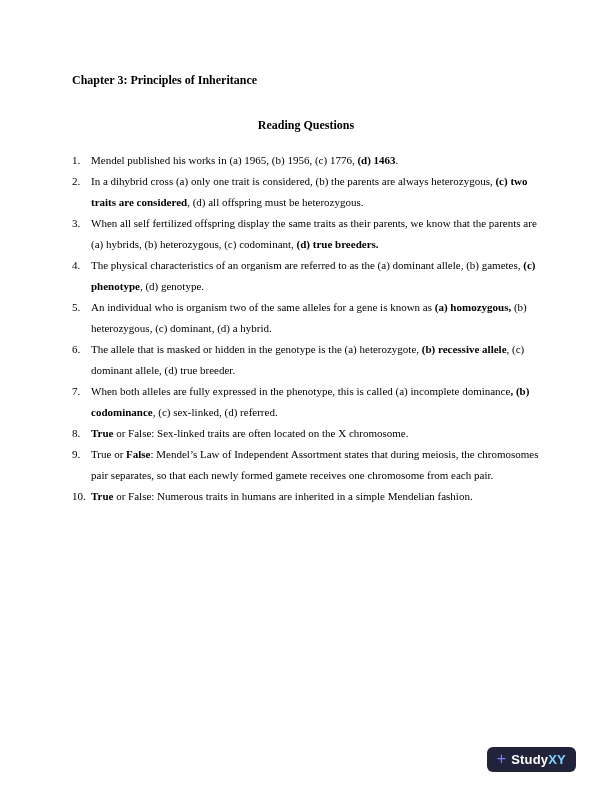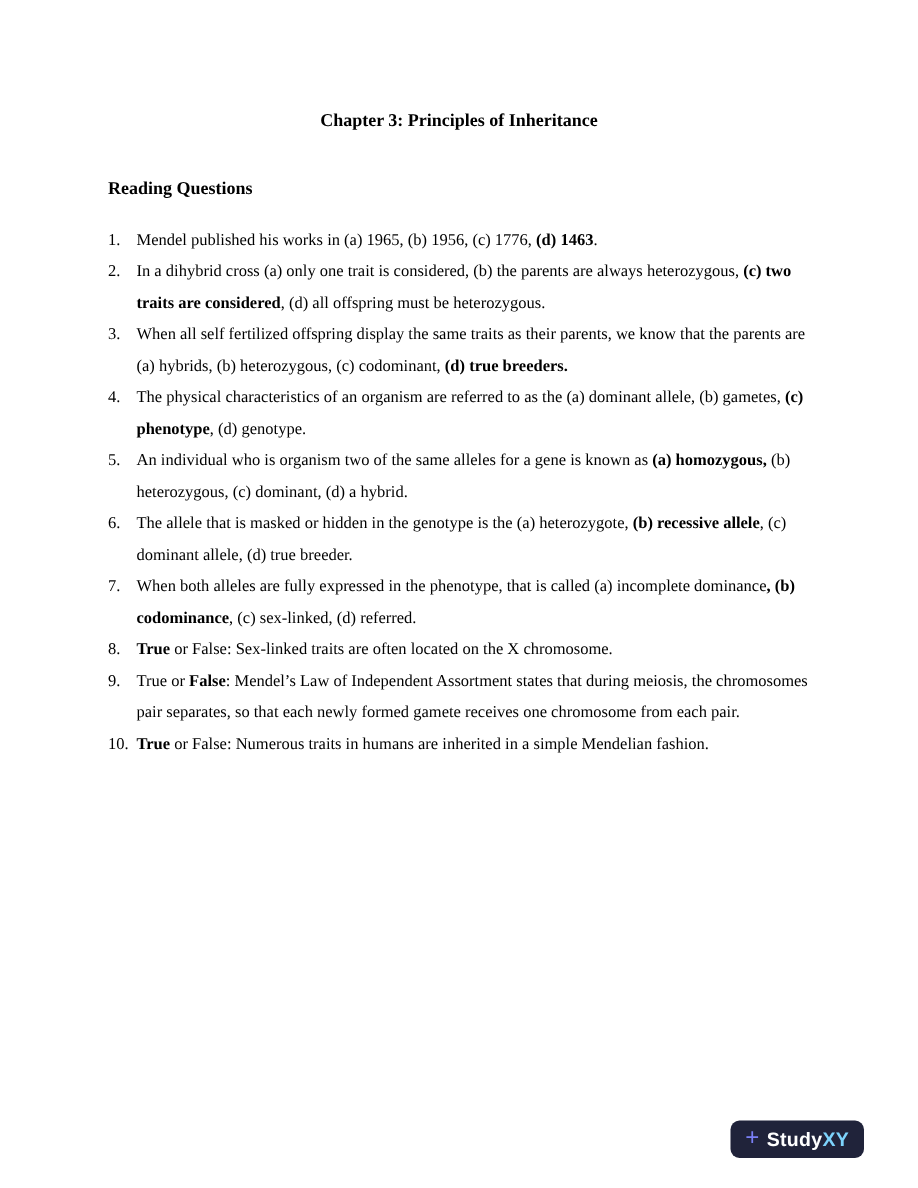--- a/index.html
+++ b/index.html
@@ -14,27 +14,27 @@
   }
   .page {
     width: 612px;
     height: 792px;
     padding: 72px 72px 0 72px;
     position: relative;
   }
   .doc-title {
     font-size: 12px;
     font-weight: bold;
-    text-align: center;
+    text-align: left;
     line-height: 16px;
   }
   .section-heading {
     font-size: 12px;
     font-weight: bold;
-    text-align: left;
+    text-align: center;
     line-height: 16px;
     margin-top: 29px;
   }
   .questions {
     margin-top: 17px;
     font-size: 11px;
     line-height: 21px;
   }
   .question {
     display: flex;
@@ -111,21 +111,21 @@
       <div class="question">
         <span class="q-num">5.</span>
         <span class="q-body"><span>An individual who is organism two of the same alleles for a gene is known as </span><span class="bold">(a) homozygous,</span><span> (b) heterozygous, (c) dominant, (d) a hybrid.</span></span>
       </div>
       <div class="question">
         <span class="q-num">6.</span>
         <span class="q-body"><span>The allele that is masked or hidden in the genotype is the (a) heterozygote, </span><span class="bold">(b) recessive allele</span><span>, (c) dominant allele, (d) true breeder.</span></span>
       </div>
       <div class="question">
         <span class="q-num">7.</span>
-        <span class="q-body"><span>When both alleles are fully expressed in the phenotype, that is called (a) incomplete dominance</span><span class="bold">, (b) codominance</span><span>, (c) sex-linked, (d) referred.</span></span>
+        <span class="q-body"><span>When both alleles are fully expressed in the phenotype, this is called (a) incomplete dominance</span><span class="bold">, (b) codominance</span><span>, (c) sex-linked, (d) referred.</span></span>
       </div>
       <div class="question">
         <span class="q-num">8.</span>
         <span class="q-body"><span class="bold">True</span><span> or False:  Sex-linked traits are often located on the X chromosome.</span></span>
       </div>
       <div class="question">
         <span class="q-num">9.</span>
         <span class="q-body"><span>True or </span><span class="bold">False</span><span>: Mendel’s Law of Independent Assortment states that during meiosis, the chromosomes pair separates, so that each newly formed gamete receives one chromosome from each pair.</span></span>
       </div>
       <div class="question">

